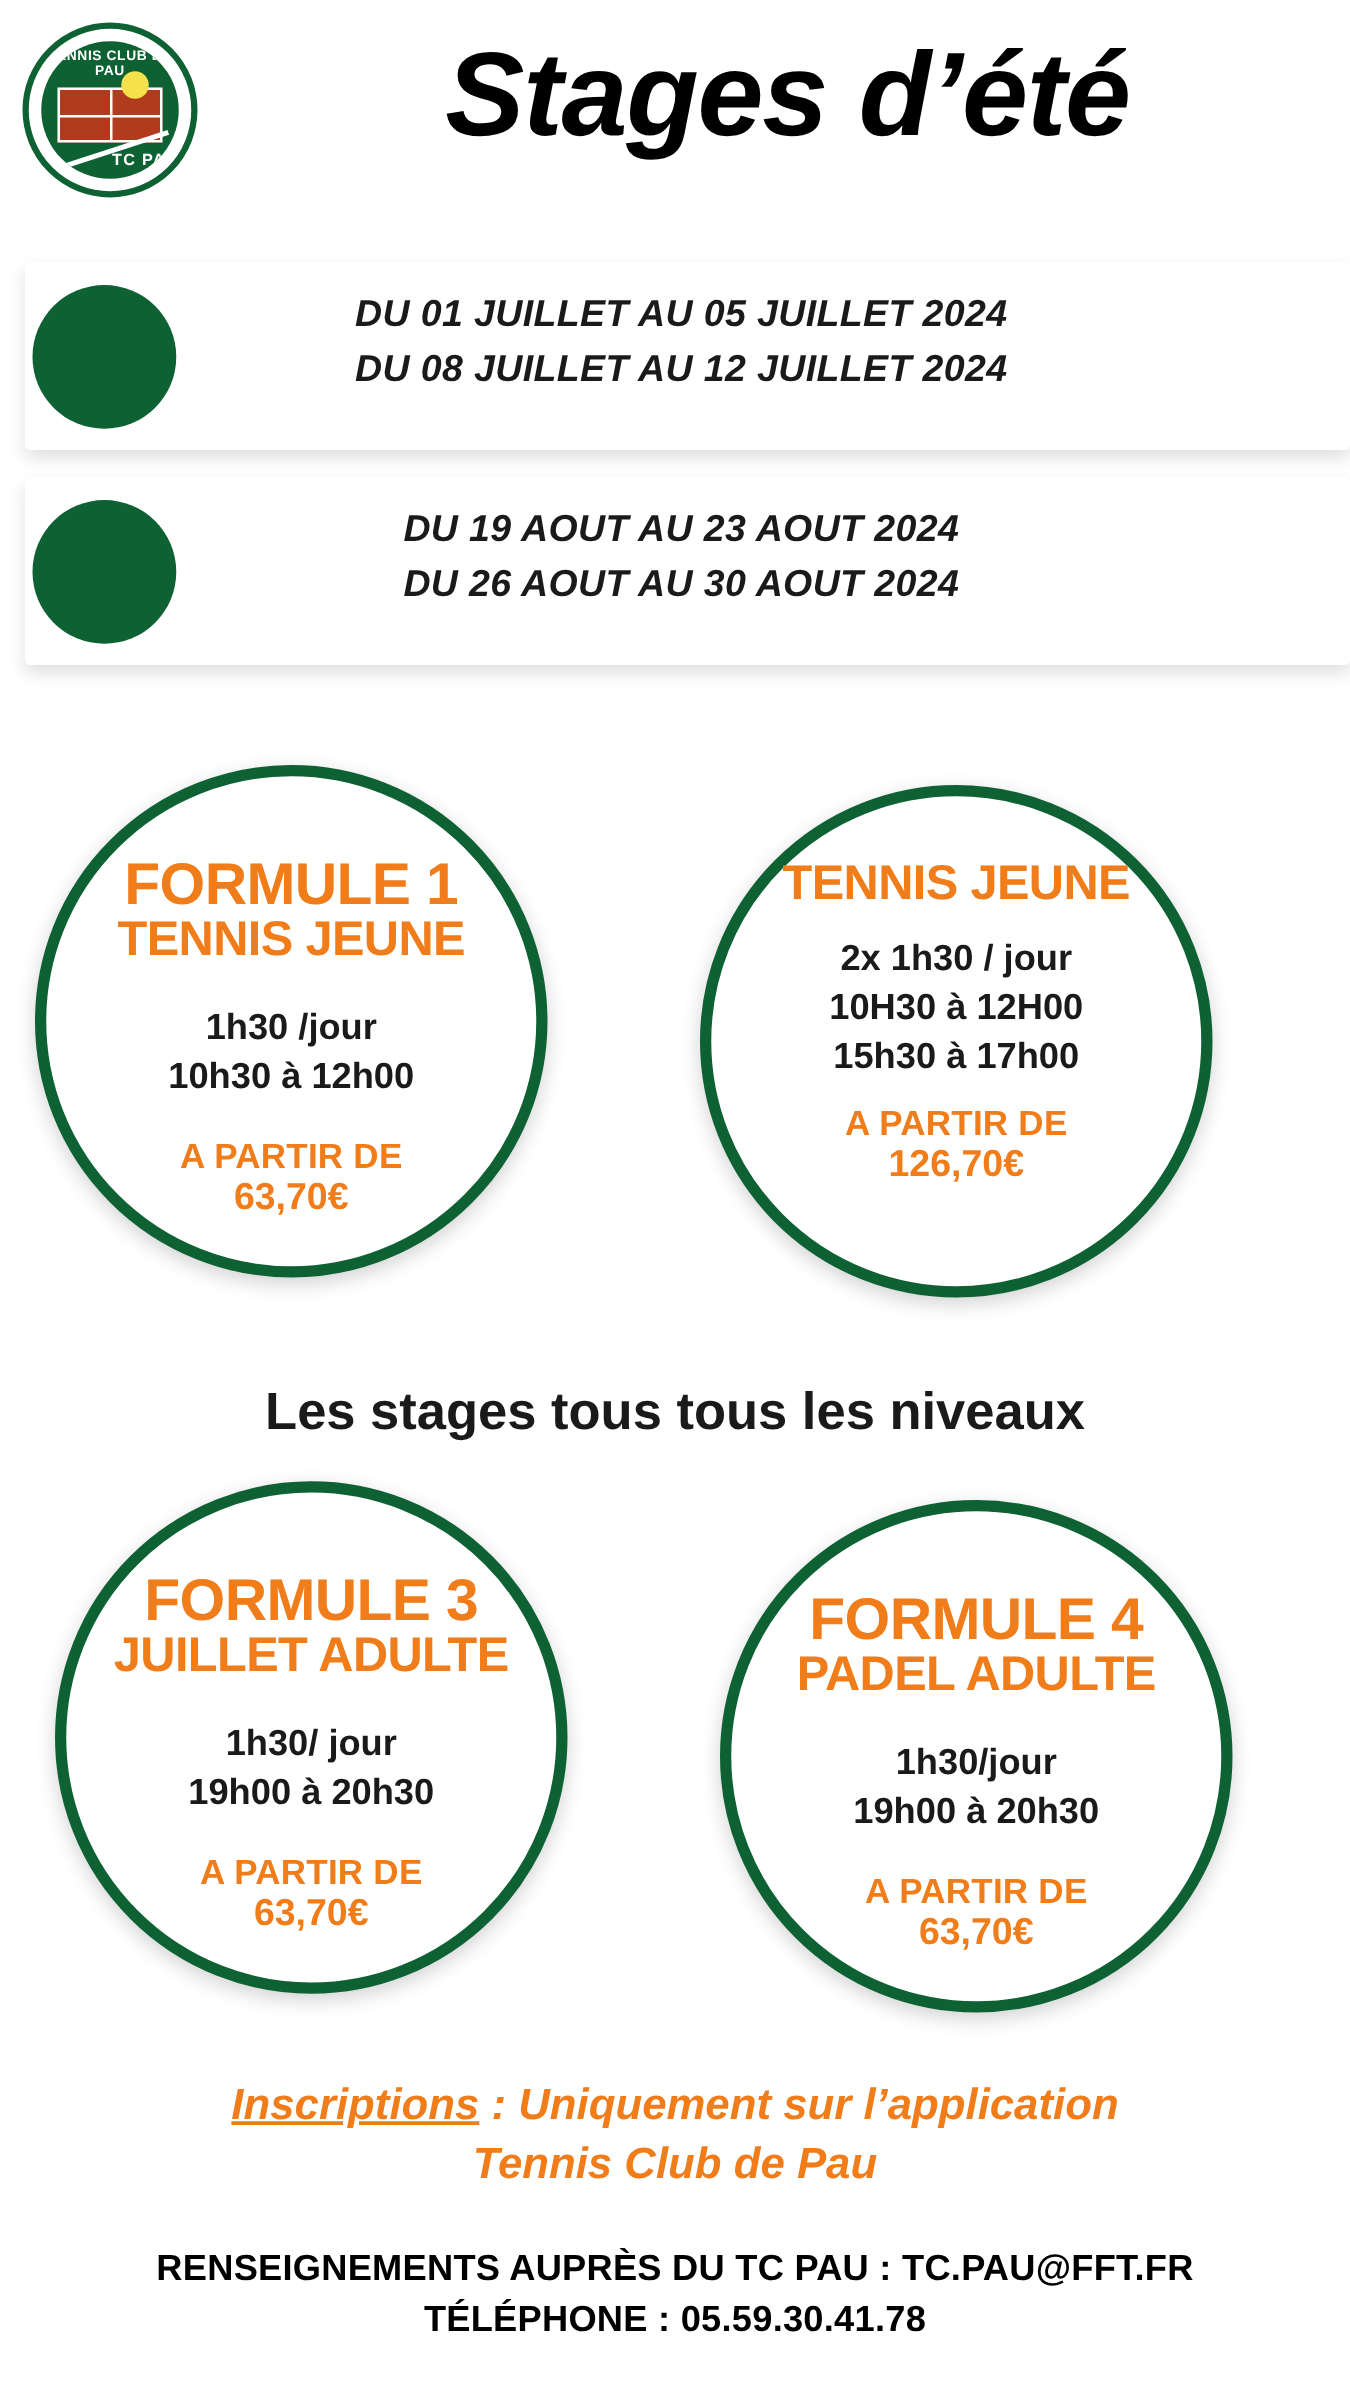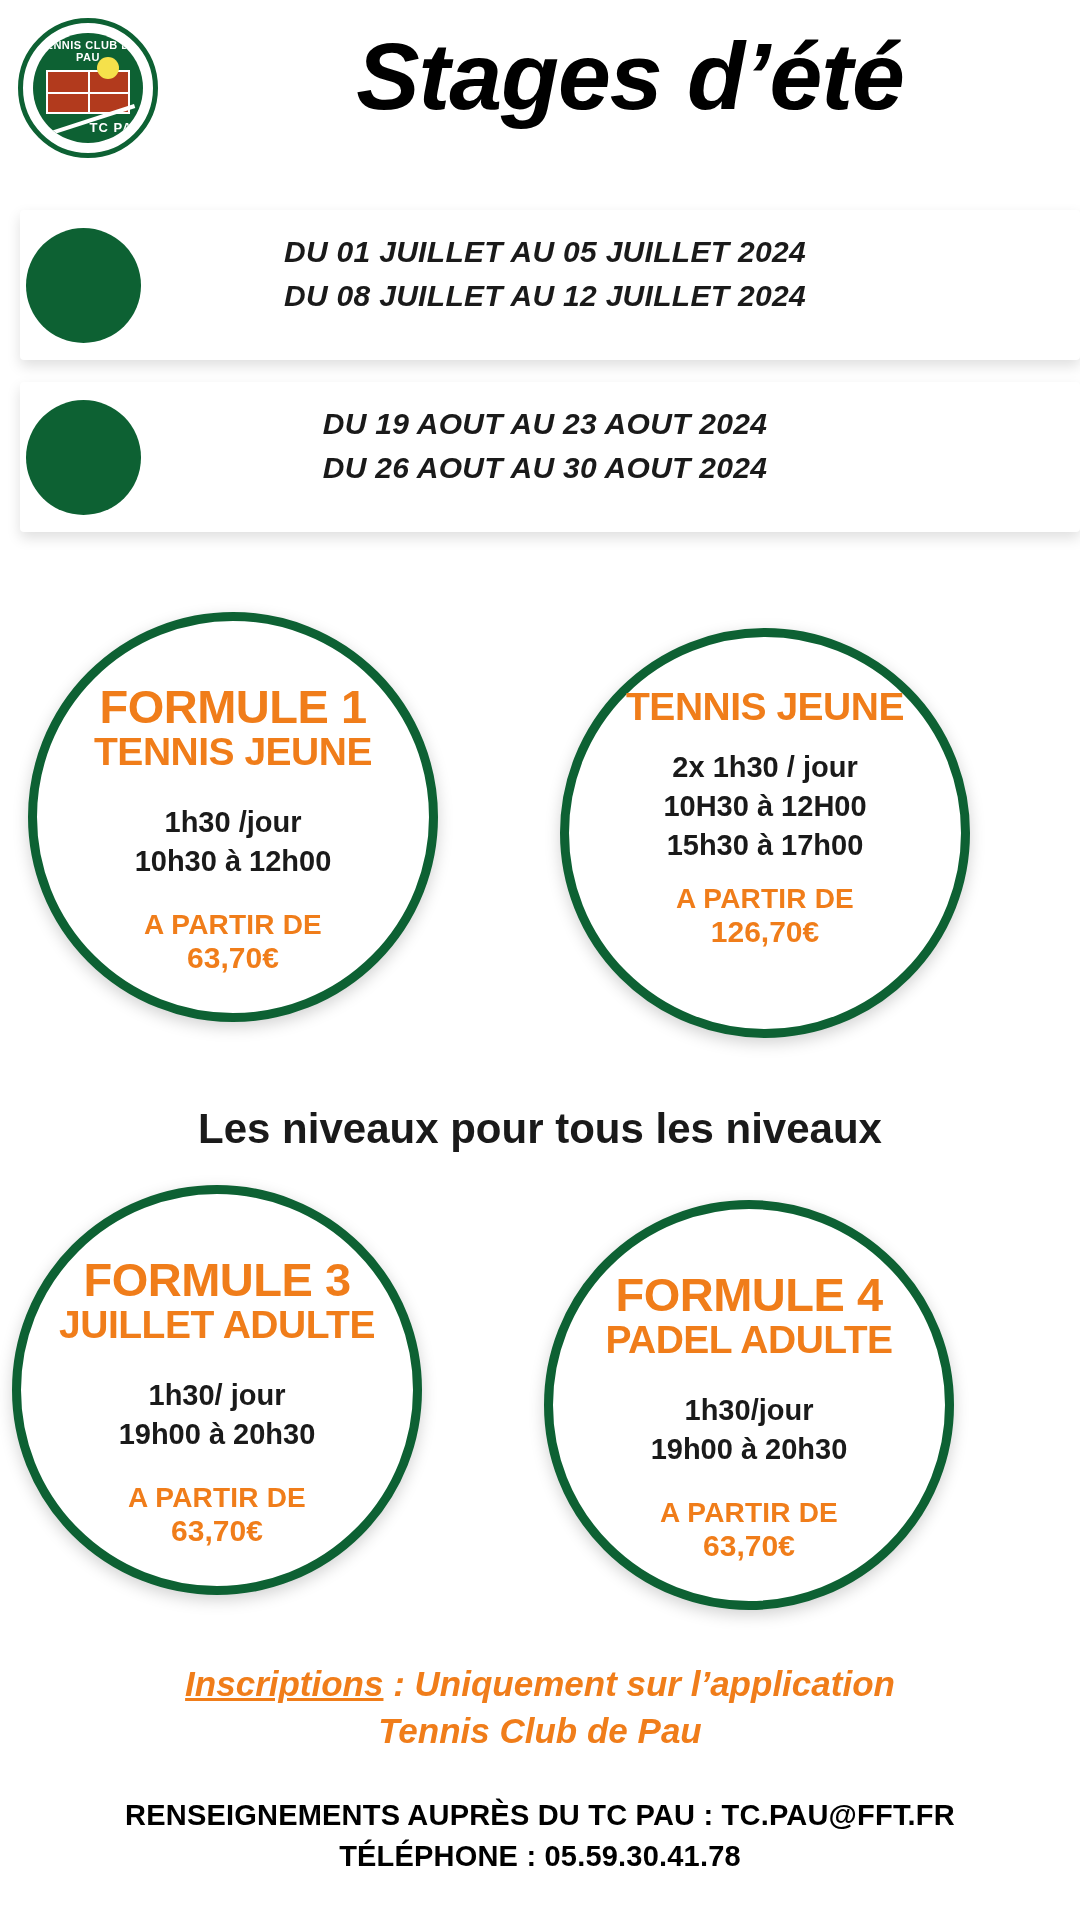--- a/index.html
+++ b/index.html
@@ -170,22 +170,22 @@
     height: 410px;
     border-radius: 50%;
     background: #ffffff;
     border: 9px solid #0d6133;
     box-sizing: border-box;
     box-shadow: 0 5px 16px rgba(0,0,0,0.18);
     text-align: center;
   }
   .c1 { left: 28px;  top: 612px; }
   .c2 { left: 560px; top: 628px; }
-  .c3 { left: 12px;  top: 1185px; }
-  .c4 { left: 544px; top: 1200px; }
+  .c3 { left: 44px;  top: 1185px; }
+  .c4 { left: 576px; top: 1200px; }
 
   .f-title {
     font-size: 47px;
     font-weight: bold;
     color: #f07d1a;
     letter-spacing: -0.5px;
     line-height: 1.0;
   }
   .f-sub {
     font-size: 39px;
@@ -302,21 +302,21 @@
   <div class="f-sub">TENNIS JEUNE</div>
   <div class="gap-s"></div>
   <div class="f-detail">2x 1h30 / jour</div>
   <div class="f-detail">10H30 à 12H00</div>
   <div class="f-detail">15h30 à 17h00</div>
   <div class="gap-s"></div>
   <div class="f-price-label">A PARTIR DE</div>
   <div class="f-price">126,70€</div>
 </div>
 
-<div class="mid-text">Les niveaux pour tous les niveaux</div>
+<div class="mid-text">Les stages tous tous les niveaux</div>
 
 <div class="circle c3 pad-1">
   <div class="f-title">FORMULE 3</div>
   <div class="f-sub">JUILLET ADULTE</div>
   <div class="gap-m"></div>
   <div class="f-detail">1h30/ jour</div>
   <div class="f-detail">19h00 à 20h30</div>
   <div class="gap-m"></div>
   <div class="f-price-label">A PARTIR DE</div>
   <div class="f-price">63,70€</div>

